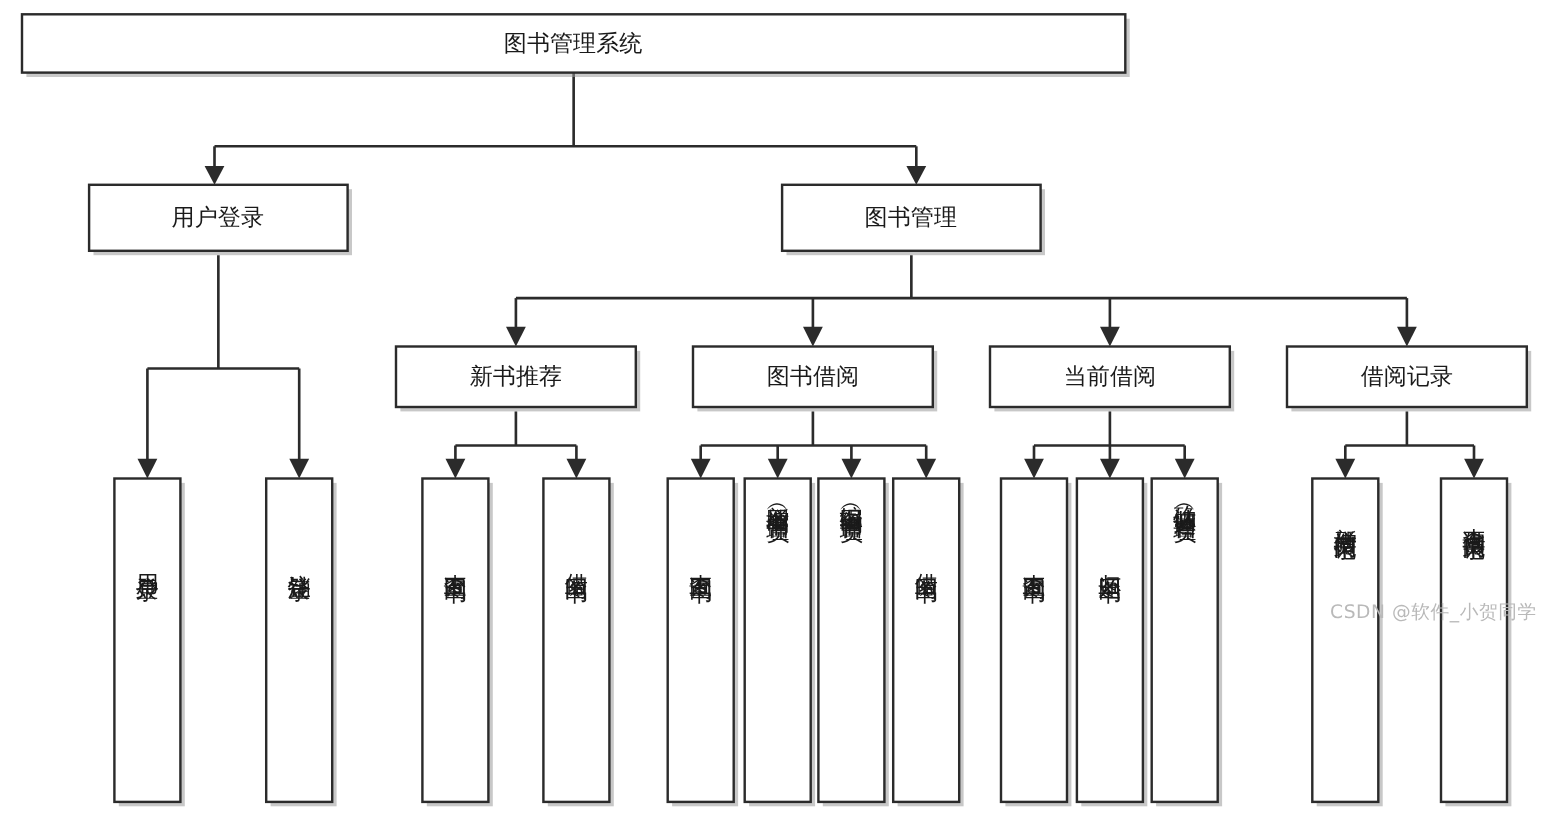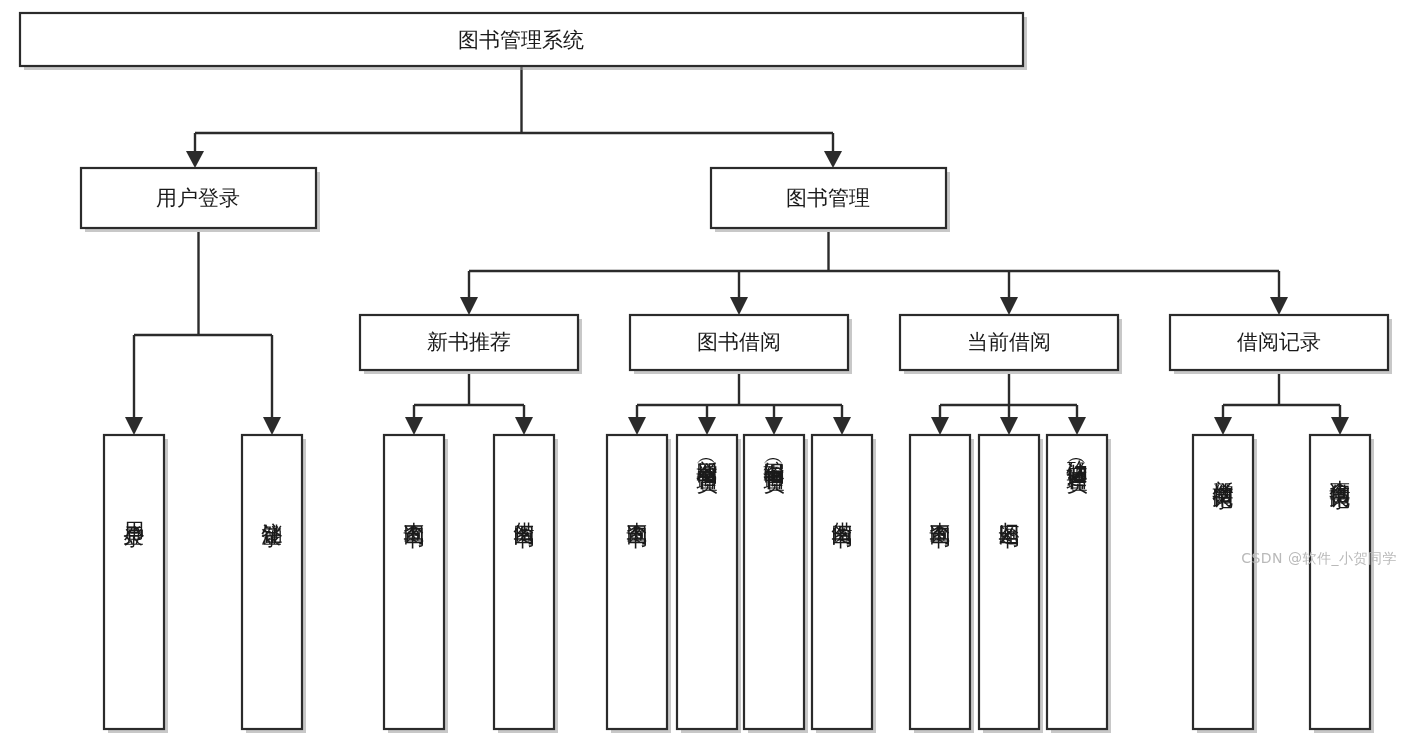--- a/index.html
+++ b/index.html
@@ -66,21 +66,21 @@
     line-height: 1.05;
     color: #1a1a1a;
     letter-spacing: 2px;
     white-space: nowrap;
   }
   .watermark {
     position: absolute;
     right: 8px;
     bottom: 4px;
     font-family: "DejaVu Sans", "Liberation Sans", sans-serif;
-    font-size: 14px;
+    font-size: 17px;
     color: #b9b9b9;
     white-space: nowrap;
     letter-spacing: .5px;
   }
 </style>
 </head>
 <body>
 
 <div id="diagram-root">
 

